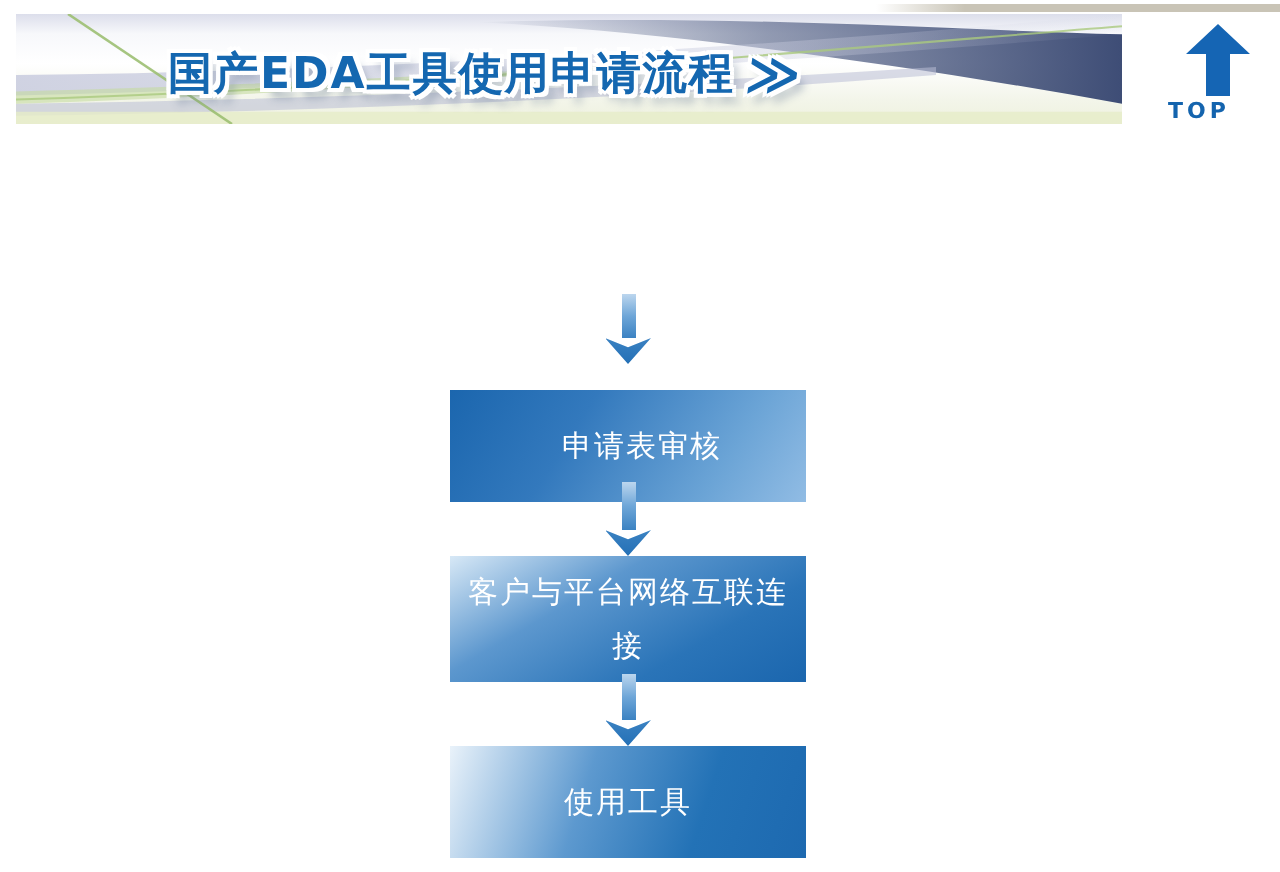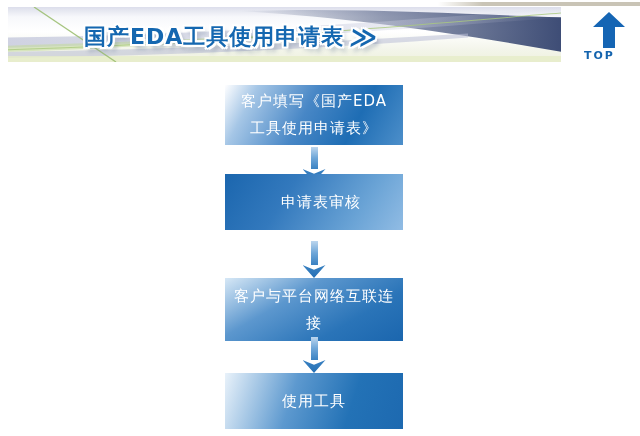--- a/index.html
+++ b/index.html
@@ -49,21 +49,21 @@
   
   .flow { position:absolute; left:225px; top:85px; width:178px; height:344px; }
   .step {
     position:absolute; left:0; width:178px;
     display:flex; align-items:center; justify-content:center;
     color:#ffffff; font-size:15px; line-height:27px;
     text-align:center; letter-spacing:1px; padding:0 9px; box-sizing:border-box;
   }
   .step-1 { top:0;     height:60px;
     background:linear-gradient(118deg,#fefeff 0%,#a5c6e6 16%,#4887c6 45%,#1e6db4 72%,#4d8fca 100%); }
-  .step-2 { top:89px;  height:56px;
+  .step-2 { top:110px;  height:56px;
     background:linear-gradient(122deg,#1b66ae 0%,#3379bd 35%,#6ba4d6 75%,#91bce4 100%);padding-left:23px; }
   .step-3 { top:193px; height:63px;
     background:linear-gradient(150deg,#d7e8f6 0%,#5c97ce 35%,#2a74b8 70%,#1b66ae 100%); }
   .step-4 { top:288px; height:56px;
     background:linear-gradient(108deg,#e9f2fa 0%,#5d99cf 38%,#2372b6 70%,#1d69b0 100%); }
 
   .connector {
     position:absolute; left:0; width:178px;
     display:flex; flex-direction:column; align-items:center;
   }
@@ -110,35 +110,32 @@
       </defs>
       <rect x="0" y="0" width="553" height="54" fill="url(#gBase)"></rect>
       <path d="M230,4 C360,0 470,8 553,10 L553,44 C440,24 320,8 230,4 Z" fill="url(#gNavy)"></path>
       <path d="M0,30 C180,28 380,16 553,0 L553,10 C380,24 180,36 0,40 Z" fill="url(#gLav)"></path>
       <path d="M0,44 C150,42 300,36 460,26 L460,30 C300,42 150,48 0,50 Z" fill="#babed6" fill-opacity="0.55"></path>
       <path d="M0,38 C150,34 260,28 380,20 C260,30 140,40 0,44 Z" fill="#c5dba0" fill-opacity="0.6"></path>
       <path d="M0,48 L553,48 L553,54 L0,54 Z" fill="#e6ecc8" fill-opacity="0.8"></path>
       <path d="M26,0 L108,54" stroke="#9cbf72" stroke-width="1.3" fill="none" opacity="0.9"></path>
       <path d="M0,42 C200,36 400,18 553,6" stroke="#aac97e" stroke-width="1" fill="none" opacity="0.8"></path>
     </svg>
-    <h1 class="banner-title"><span>国产EDA工具使用申请表</span><span class="chev">≫</span></h1>
+    <h1 class="banner-title"><span>国产EDA工具使用申请流程</span><span class="chev">≫</span></h1>
   </div>
 
   <a class="top-link">
     <svg width="34" height="36" viewBox="0 0 34 36" aria-hidden="true">
       <path d="M17,0 L33,15 L23,15 L23,36 L11,36 L11,15 L1,15 Z" fill="#1565b4"></path>
     </svg>
     <span class="top-label">TOP</span>
   </a>
 
   <div class="flow">
 
-    <div class="step step-1">
-      <span>客户填写《国产EDA工具使用申请表》</span>
-    </div>
 
     <div class="connector conn-1">
       <div class="shaft"></div>
       <div class="head"></div>
     </div>
 
     <div class="step step-2">
       <span>申请表审核</span>
     </div>
 

